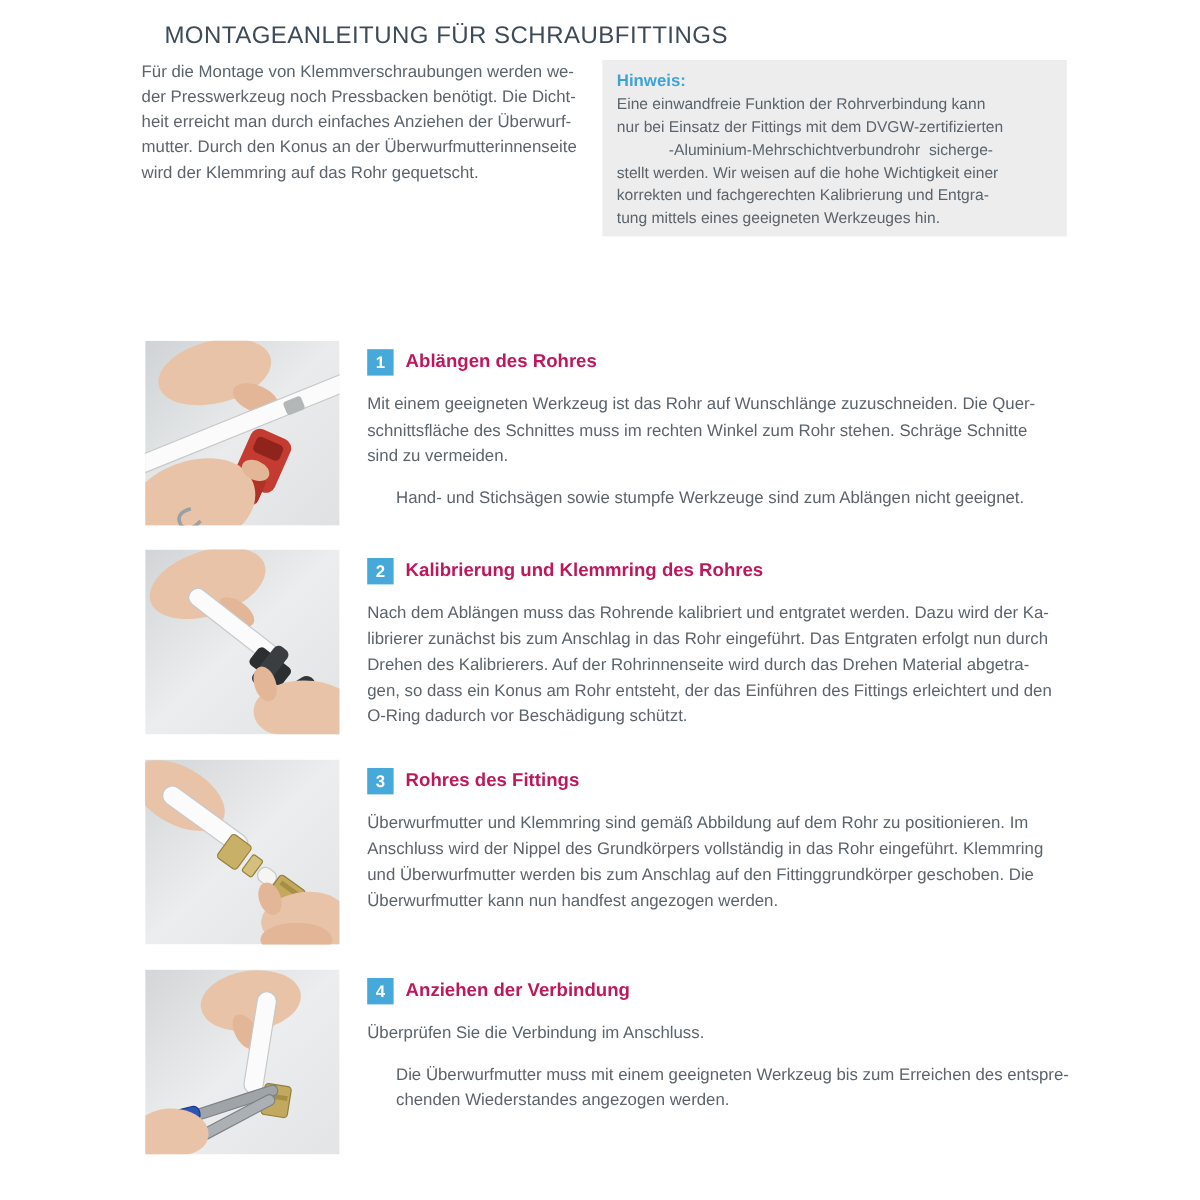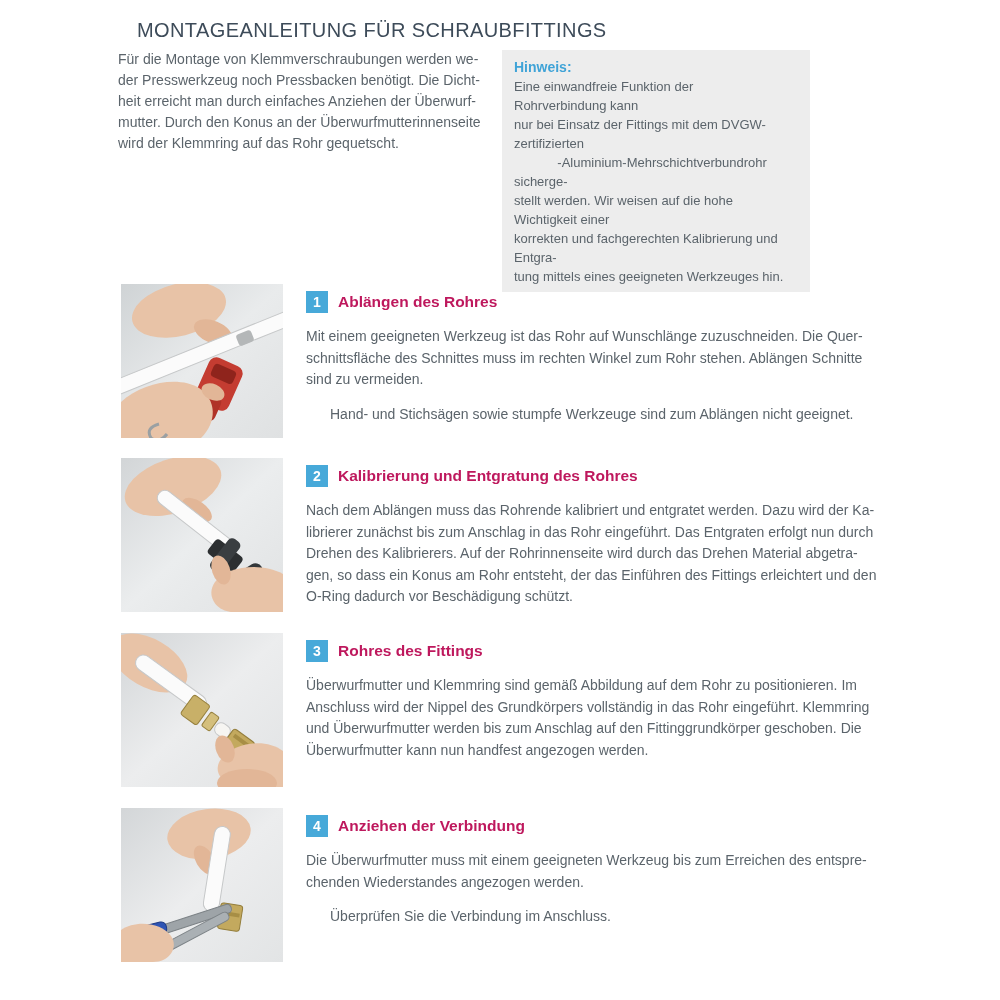--- a/index.html
+++ b/index.html
@@ -10,21 +10,21 @@
   }
   .page-title{
     position:absolute;left:137px;top:6px;
     font-size:20px;font-weight:normal;letter-spacing:.4px;color:#3d4b59;
   }
   .intro{
     position:absolute;left:118px;top:49px;width:382px;
     font-size:14px;line-height:21px;white-space:pre-line;
   }
   .note-box{
-    position:absolute;left:502px;top:50px;width:308px;
+    position:absolute;left:502px;top:50px;width:387px;
     background:#ededed;padding:8px 22px 6px 12px;box-sizing:border-box;
   }
   .note-title{font-size:14px;line-height:18px;font-weight:bold;color:#3fa3d7;}
   .note-text{font-size:13px;line-height:19px;white-space:pre-line;margin-top:1px;}
   .step{position:absolute;left:0;width:1000px;height:160px;}
   .step .photo{position:absolute;left:121px;top:0;width:162px;height:154px;}
   .step-head{position:absolute;left:306px;top:7px;display:flex;align-items:center;gap:10px;}
   .badge{
     width:22px;height:22px;background:#47a9d9;color:#fff;
     font-size:14px;font-weight:bold;display:flex;align-items:center;justify-content:center;
@@ -83,21 +83,21 @@
       <path d="M0,154 L0,118 C22,98 58,92 78,104 C96,116 96,138 80,154 Z" fill="#e8c3a7"></path>
       <ellipse cx="92" cy="108" rx="12" ry="8" transform="rotate(24 92 108)" fill="#e2b697"></ellipse>
       <path d="M38,140 q-14,4 -8,14 q8,6 16,-4" fill="none" stroke="#9aa0a3" stroke-width="3"></path>
     </svg>
     <div class="step-head">
       <div class="badge">1</div>
       <div class="step-title">Ablängen des Rohres</div>
     </div>
     <div class="step-body">
       <div class="p">Mit einem geeigneten Werkzeug ist das Rohr auf Wunschlänge zuzuschneiden. Die Quer-
-schnittsfläche des Schnittes muss im rechten Winkel zum Rohr stehen. Ablängen Schnitte
+schnittsfläche des Schnittes muss im rechten Winkel zum Rohr stehen. Schräge Schnitte
 sind zu vermeiden.</div>
       <div class="p">Hand- und Stichsägen sowie stumpfe Werkzeuge sind zum Ablängen nicht geeignet.</div>
     </div>
   </section>
 
   <section class="step" style="top:458px">
     <svg class="photo" viewBox="0 0 162 154" xmlns="http://www.w3.org/2000/svg">
       <defs>
         <linearGradient id="bg2" x1="0" y1="0" x2="1" y2="1">
           <stop offset="0" stop-color="#d2d5d7"></stop>
@@ -112,21 +112,21 @@
       <g transform="rotate(38 104 96)">
         <rect x="88" y="88" width="34" height="18" rx="4" fill="#2c2f31"></rect>
         <rect x="98" y="78" width="14" height="38" rx="5" fill="#3a3e41"></rect>
       </g>
       <rect x="104" y="112" width="40" height="15" rx="7" transform="rotate(-32 124 120)" fill="#33373a"></rect>
       <path d="M162,154 L162,116 C140,104 106,108 94,124 C84,138 96,154 112,154 Z" fill="#e8c3a7"></path>
       <ellipse cx="100" cy="112" rx="9" ry="15" transform="rotate(-18 100 112)" fill="#e2b697"></ellipse>
     </svg>
     <div class="step-head">
       <div class="badge">2</div>
-      <div class="step-title">Kalibrierung und Entgratung des Rohres</div>
+      <div class="step-title">Kalibrierung und Klemmring des Rohres</div>
     </div>
     <div class="step-body">
       <div class="p">Nach dem Ablängen muss das Rohrende kalibriert und entgratet werden. Dazu wird der Ka-
 librierer zunächst bis zum Anschlag in das Rohr eingeführt. Das Entgraten erfolgt nun durch
 Drehen des Kalibrierers. Auf der Rohrinnenseite wird durch das Drehen Material abgetra-
 gen, so dass ein Konus am Rohr entsteht, der das Einführen des Fittings erleichtert und den
 O-Ring dadurch vor Beschädigung schützt.</div>
     </div>
   </section>
 
@@ -190,19 +190,19 @@
         <rect x="2" y="118" width="44" height="12" rx="5" transform="rotate(-14 24 124)" fill="#2e54b4" stroke="#1d3a85" stroke-width="1"></rect>
         <rect x="4" y="132" width="44" height="12" rx="5" transform="rotate(-30 26 138)" fill="#3b66d0" stroke="#1d3a85" stroke-width="1"></rect>
       </g>
       <path d="M0,154 L0,122 C14,112 40,114 50,128 C58,140 48,154 32,154 Z" fill="#e8c3a7"></path>
     </svg>
     <div class="step-head">
       <div class="badge">4</div>
       <div class="step-title">Anziehen der Verbindung</div>
     </div>
     <div class="step-body">
+      <div class="p">Überprüfen Sie die Verbindung im Anschluss.</div>
       <div class="p">Die Überwurfmutter muss mit einem geeigneten Werkzeug bis zum Erreichen des entspre-
 chenden Wiederstandes angezogen werden.</div>
-      <div class="p">Überprüfen Sie die Verbindung im Anschluss.</div>
     </div>
   </section>
 
 </div>
 
 </body></html>

